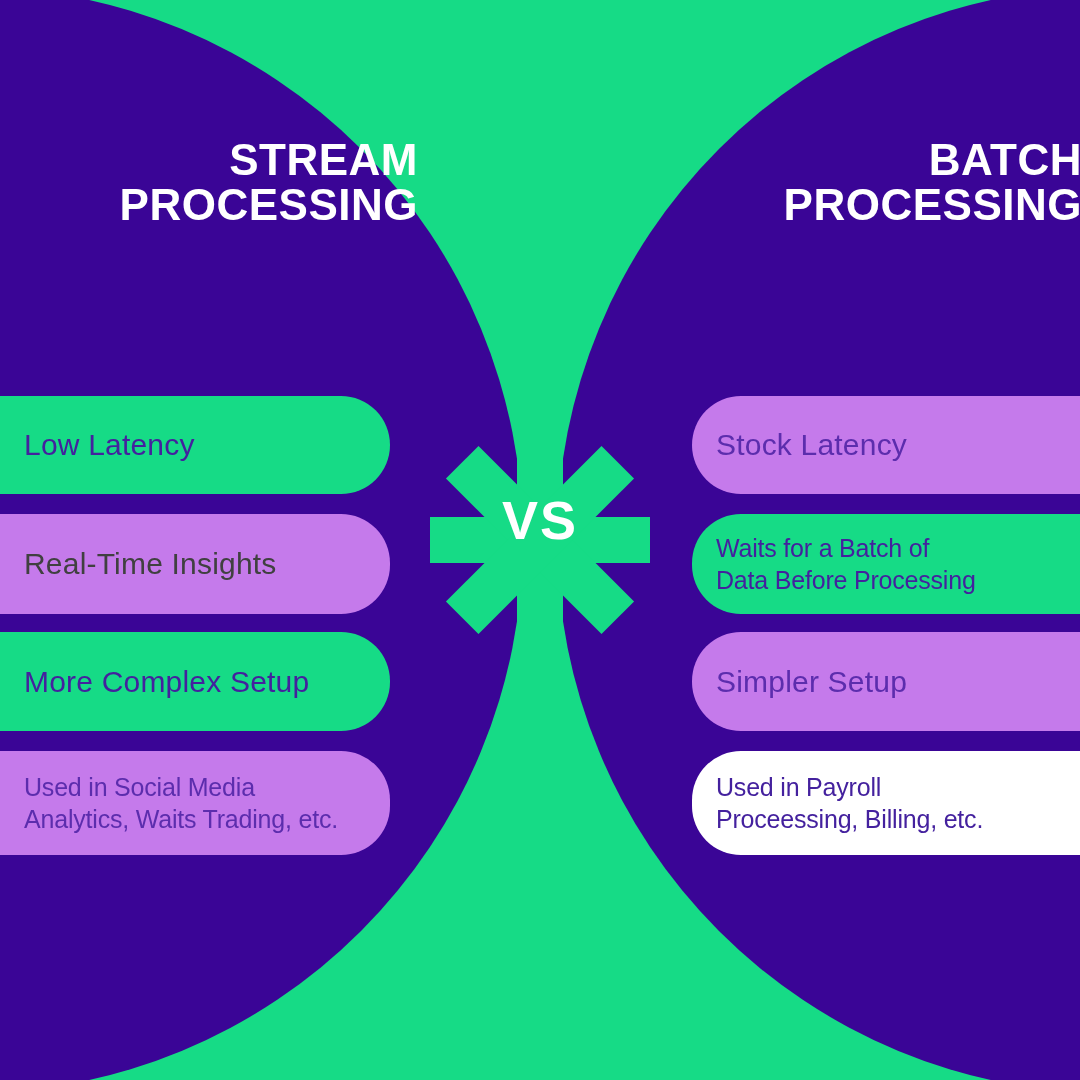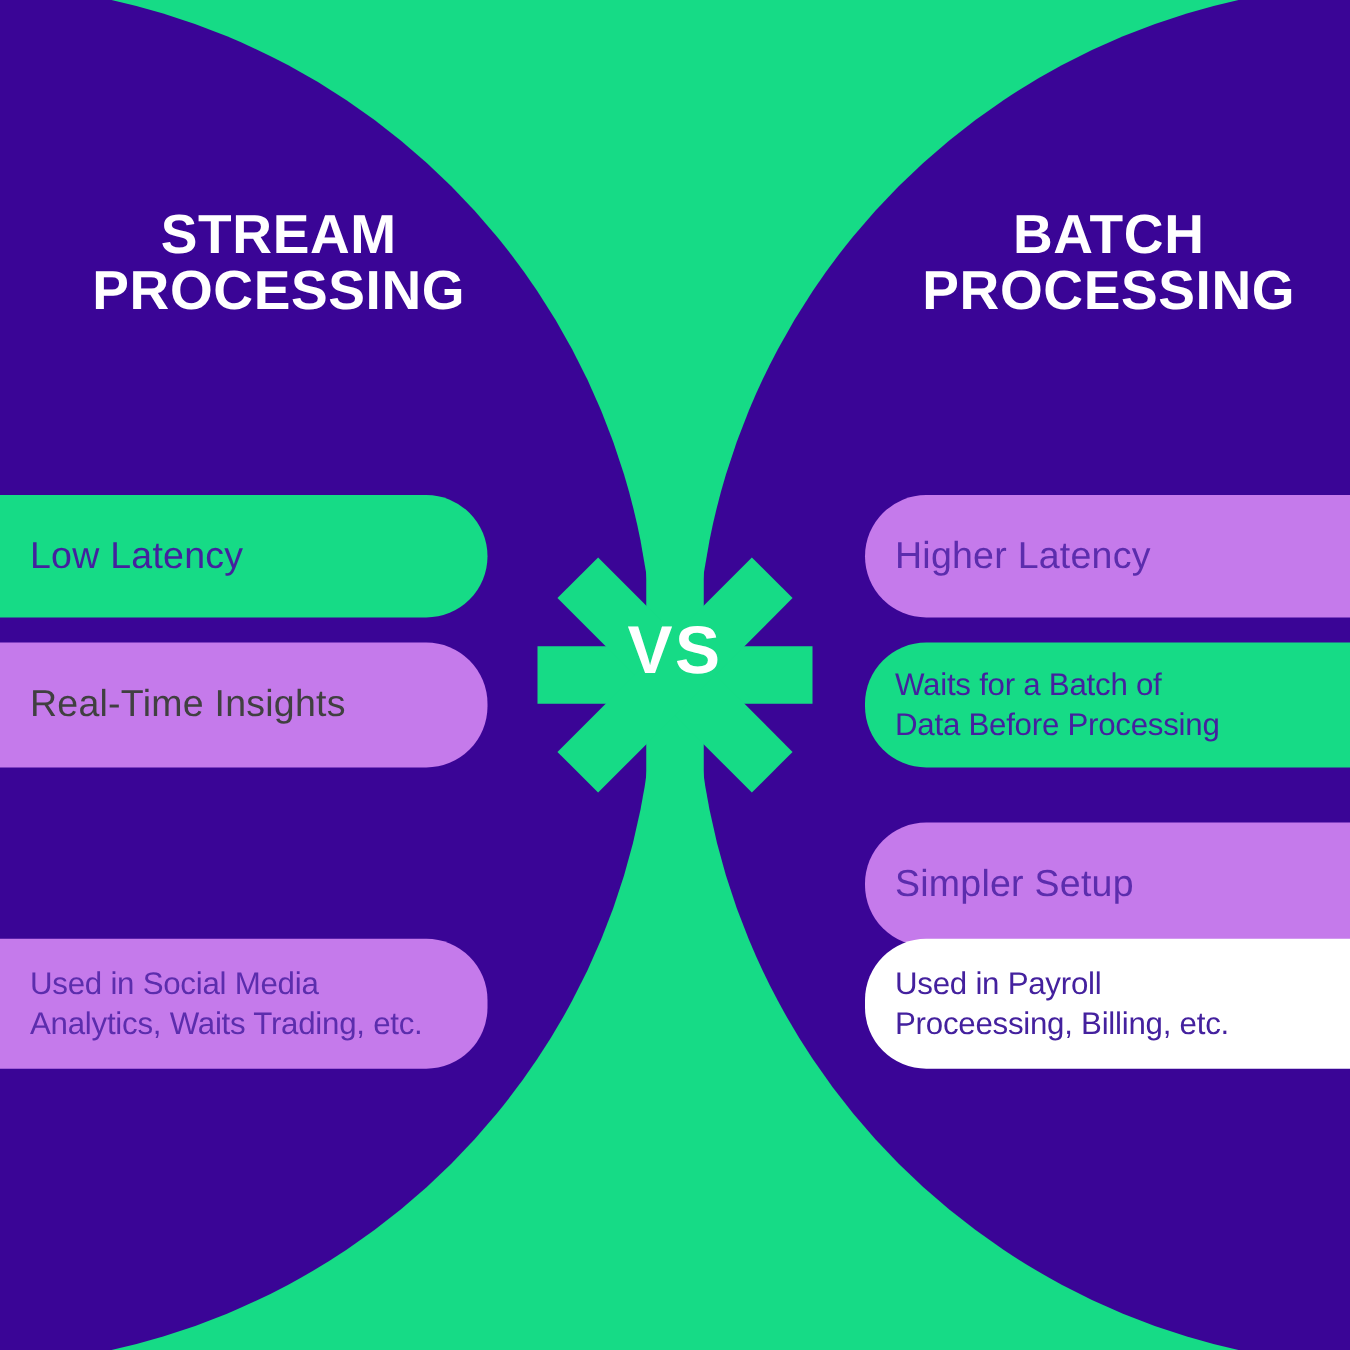--- a/index.html
+++ b/index.html
@@ -17,28 +17,27 @@
     top:-13px;
   }
   .circle.left{left:-583px;}
   .circle.right{left:557px;}
 
   
   .title{
     position:absolute;
     top:138px;
     width:390px;
-    text-align:center;
+    text-align:right;
     font-weight:bold;
     font-size:44px;
     line-height:1.02;
     letter-spacing:.5px;
     white-space:pre-line;
     z-index:3;
-    margin-top:28px;
   }
   .title.left{left:28px;}
   .title.right{left:692px;}
 
   
   .pill{
     position:absolute;
     display:flex;
     align-items:center;
     z-index:2;
@@ -97,33 +96,36 @@
 PROCESSING</div>
   <div class="title right" style="color: rgb(255, 255, 255);">BATCH
 PROCESSING</div>
 
   <div class="pill left-side row1" style="background-color: rgb(22, 219, 134); color: rgb(68, 33, 158);">
     <span class="pill-text">Low Latency</span>
   </div>
   <div class="pill left-side row2" style="background-color: rgb(197, 122, 235); color: #404040;">
     <span class="pill-text">Real-Time Insights</span>
   </div>
+  <div class="pill left-side row3" style="background-color: rgb(22, 219, 134); color: rgb(68, 33, 158);">
+    <span class="pill-text">More Complex Setup</span>
+  </div>
   <div class="pill left-side row4 two-line" style="background-color: rgb(197, 122, 235); color: rgb(92, 45, 173);">
     <span class="pill-text">Used in Social Media
 Analytics, Waits Trading, etc.</span>
   </div>
 
   <div class="pill right-side row1" style="background-color: rgb(197, 122, 235); color: rgb(92, 45, 173);">
-    <span class="pill-text">Higher Latency</span>
+    <span class="pill-text">Stock Latency</span>
   </div>
   <div class="pill right-side row2 two-line" style="background-color: rgb(22, 219, 134); color: rgb(68, 33, 158);">
     <span class="pill-text">Waits for a Batch of
 Data Before Processing</span>
   </div>
-  <div class="pill right-side row3" style="background-color: rgb(197, 122, 235); color: rgb(92, 45, 173); margin-top: 26px;">
+  <div class="pill right-side row3" style="background-color: rgb(197, 122, 235); color: rgb(92, 45, 173);">
     <span class="pill-text">Simpler Setup</span>
   </div>
   <div class="pill right-side row4 two-line" style="background-color: #ffffff; color: rgb(68, 33, 158);">
     <span class="pill-text">Used in Payroll
 Proceessing, Billing, etc.</span>
   </div>
 
   <div class="asterisk">
     <div class="bar v" style="background-color: rgb(22, 219, 134);"></div>
     <div class="bar h" style="background-color: rgb(22, 219, 134);"></div>

